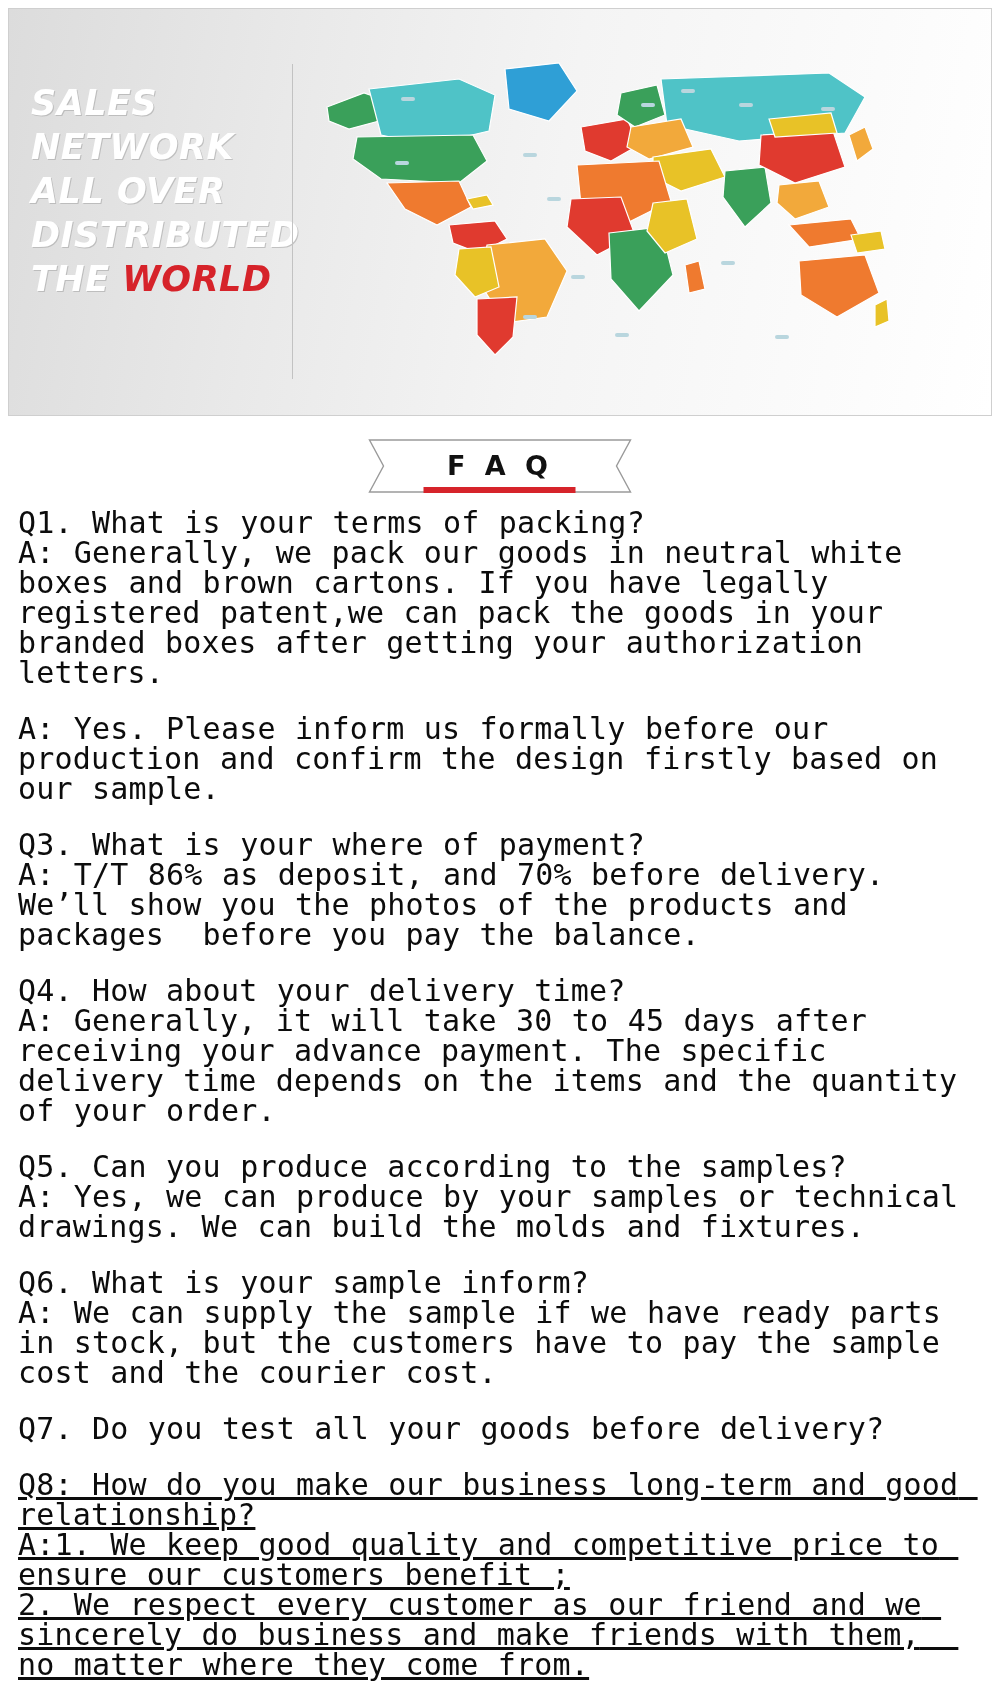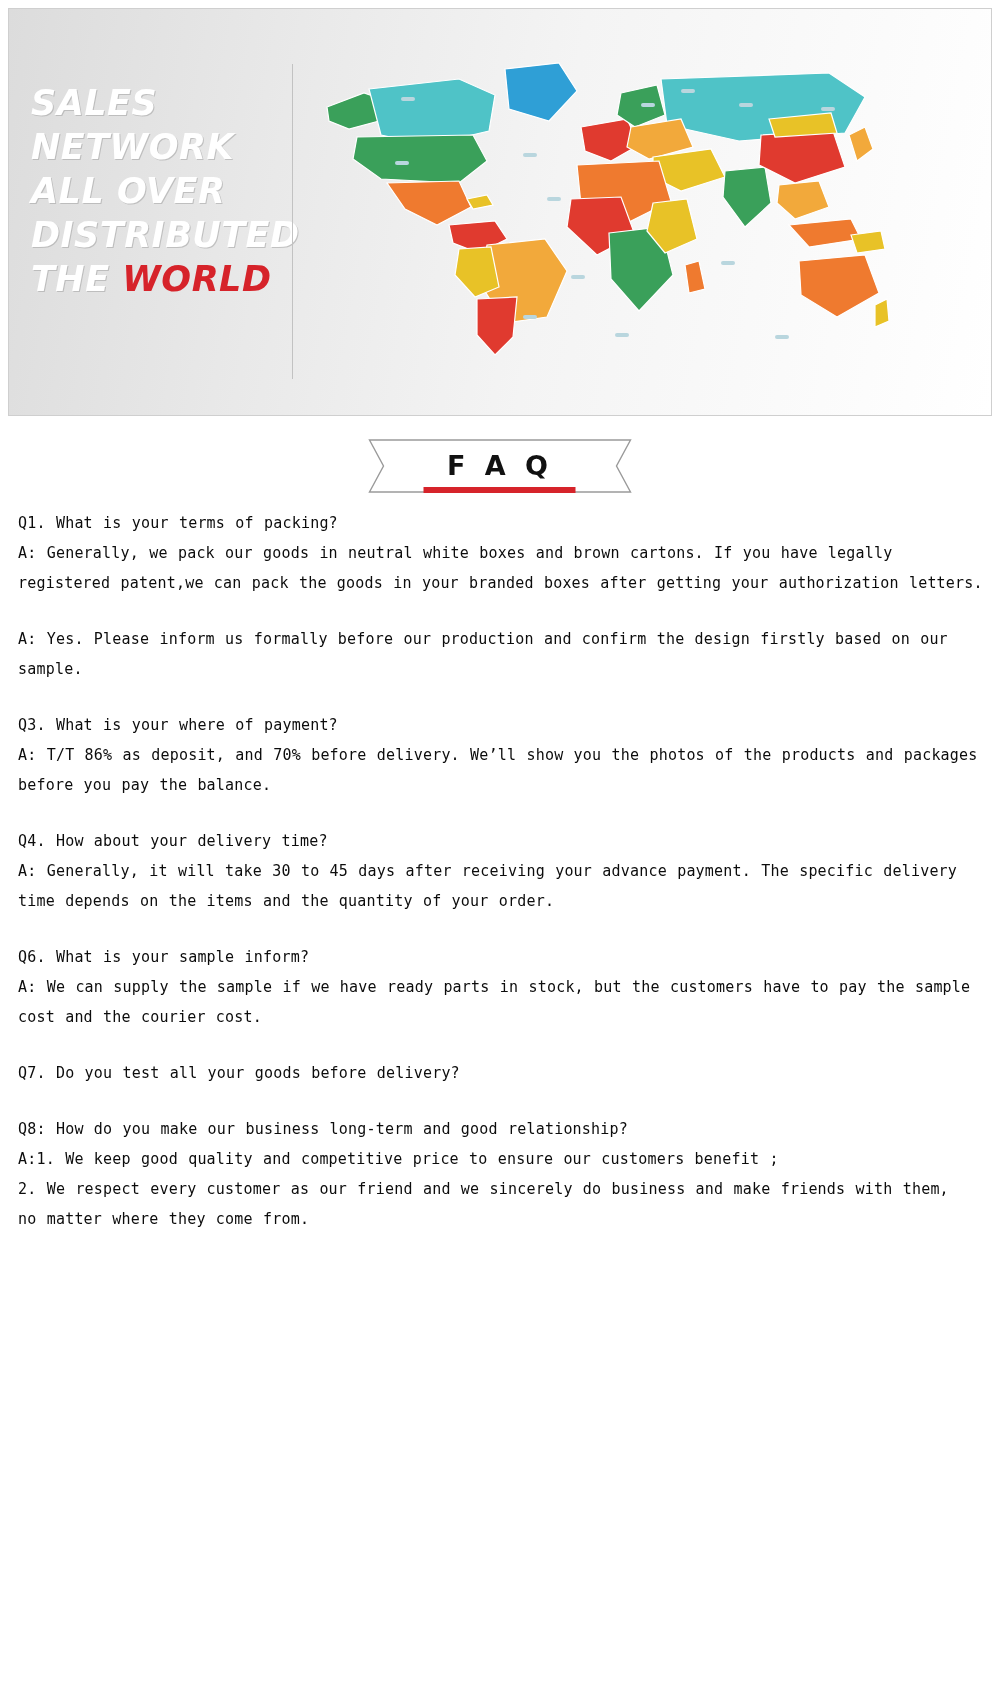--- a/index.html
+++ b/index.html
@@ -98,27 +98,27 @@
     font-weight: bold;
     font-size: 27px;
     letter-spacing: 5px;
     color: #111111;
   }
 
   
   .faq-body {
     padding: 4px 14px 0 18px;
     font-family: "DejaVu Sans Mono", monospace;
-    font-size: 15px;
+    font-size: 30px;
     line-height: 30px;
     color: #0c0c0c;
     letter-spacing: 0.2px;
   }
   .qa-block { margin-bottom: 26px; }
-  .qa-block:last-child { margin-bottom: 0; }
+  .qa-block:last-child { margin-bottom: 0; text-decoration: underline; }
   .qa-q, .qa-a { margin: 0; white-space: pre-wrap; word-spacing: 1px; }
 </style>
 </head>
 <body>
 
 <div class="banner">
   <div class="banner-inner">
 
     <div class="banner-left">
       <div class="banner-line">SALES</div>
@@ -239,20 +239,24 @@
   <div class="qa-block">
     <p class="qa-q">Q3. What is your where of payment?</p>
     <p class="qa-a">A: T/T 86% as deposit, and 70% before delivery. We’ll show you the photos of the products and packages  before you pay the balance.</p>
   </div>
 
   <div class="qa-block">
     <p class="qa-q">Q4. How about your delivery time?</p>
     <p class="qa-a">A: Generally, it will take 30 to 45 days after receiving your advance payment. The specific delivery time depends on the items and the quantity of your order.</p>
   </div>
 
+  <div class="qa-block">
+    <p class="qa-q">Q5. Can you produce according to the samples?</p>
+    <p class="qa-a">A: Yes, we can produce by your samples or technical drawings. We can build the molds and fixtures.</p>
+  </div>
 
   <div class="qa-block">
     <p class="qa-q">Q6. What is your sample inform?</p>
     <p class="qa-a">A: We can supply the sample if we have ready parts in stock, but the customers have to pay the sample cost and the courier cost.</p>
   </div>
 
   <div class="qa-block">
     <p class="qa-q">Q7. Do you test all your goods before delivery?</p>
   </div>
 

